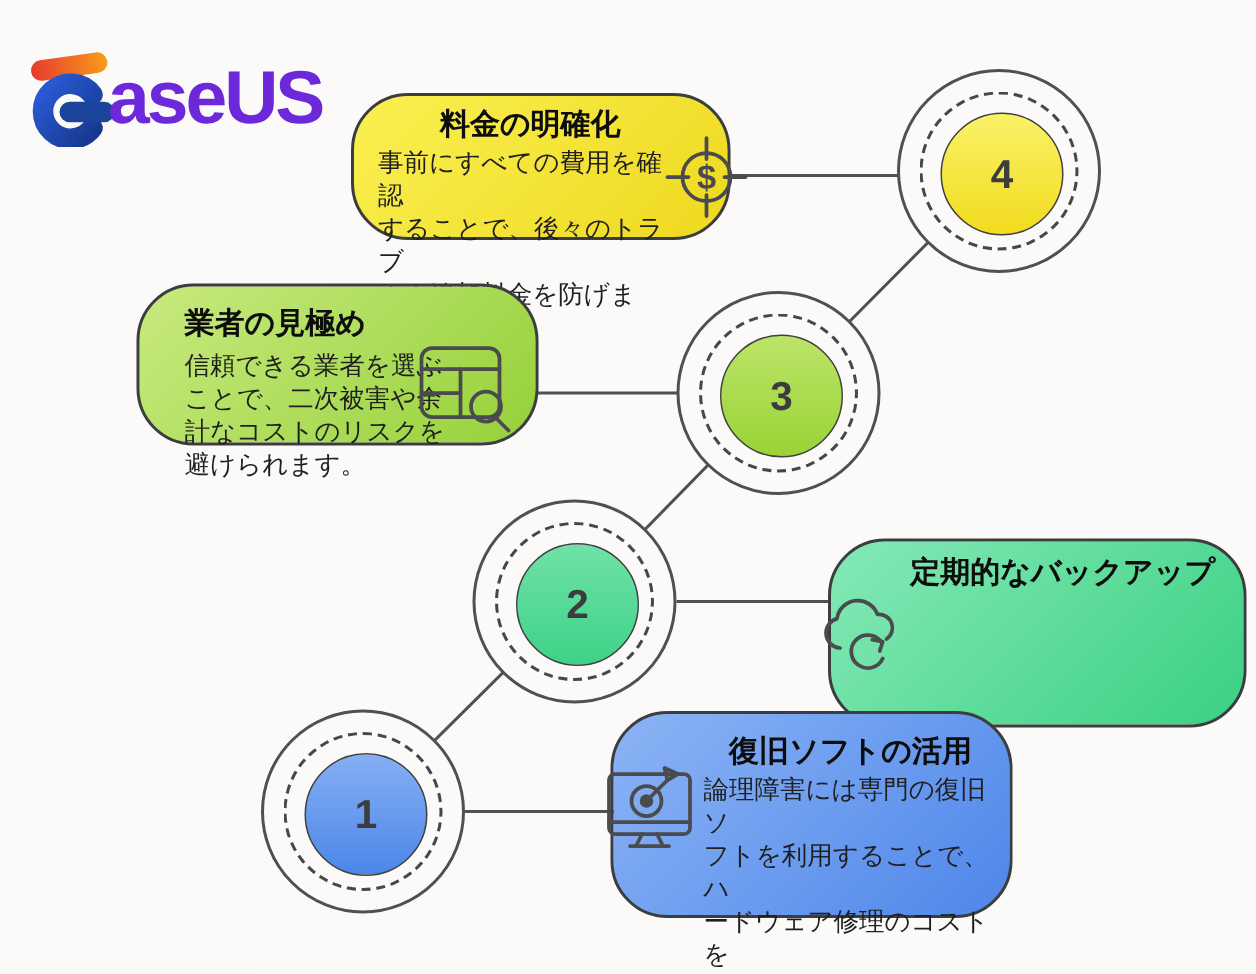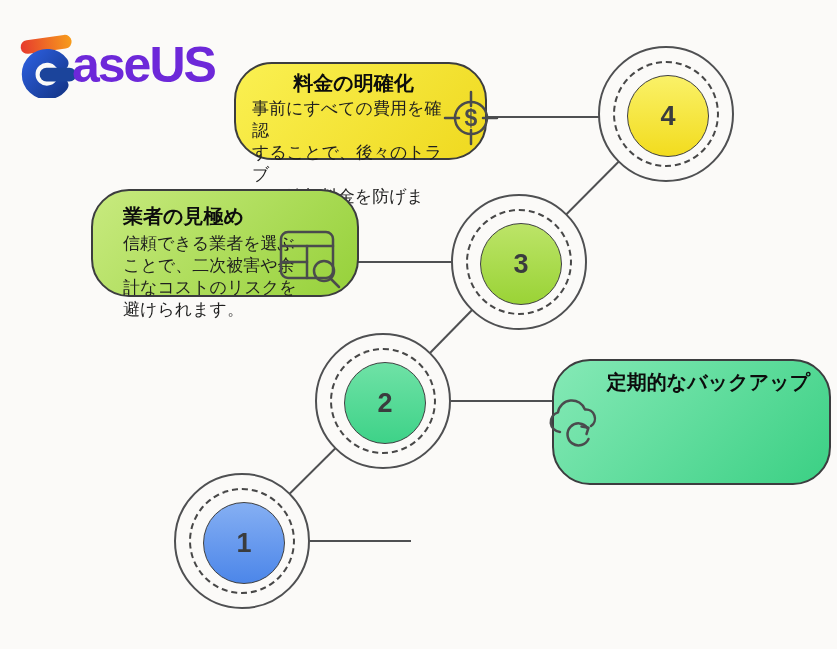--- a/index.html
+++ b/index.html
@@ -164,14 +164,32 @@
     <div class="title">定期的なバックアップ</div>
     <svg class="icon icon-cloud" width="62" height="62" viewBox="0 0 62 62">
       <g stroke="#4A4B4D" stroke-width="2.5" fill="none" stroke-linecap="round" stroke-linejoin="round">
         <path d="M14 39 a10 10 0 0 1 -2-19.6 a14 14 0 0 1 27-2.8 a9 9 0 0 1 6 16.4"></path>
         <path d="M41.5 35 A11 11 0 1 0 42.5 46"></path>
         <path d="M35.5 33.5 L42.5 34.7 L40.5 41"></path>
       </g>
     </svg>
   </div>
 
+  <div class="callout c1">
+    <div class="title">復旧ソフトの活用</div>
+    <div class="body">論理障害には専門の復旧ソ
+フトを利用することで、ハ
+ードウェア修理のコストを
+回避できます。</div>
+    <svg class="icon icon-monitor" width="68" height="68" viewBox="0 0 68 68">
+      <g stroke="#4A4B4D" stroke-width="2.5" fill="none" stroke-linecap="round" stroke-linejoin="round">
+        <rect x="6" y="10" width="54" height="40" rx="4"></rect>
+        <line x1="6" y1="42" x2="60" y2="42"></line>
+        <path d="M28 50 L24 58 M38 50 L42 58 M20 58 L46 58"></path>
+        <circle cx="31" cy="28" r="10"></circle>
+        <line x1="34" y1="25" x2="45" y2="14"></line>
+        <path d="M45 14 L43 6 L52 10 Z"></path>
+      </g>
+      <circle cx="31" cy="28" r="4.5" fill="#4A4B4D"></circle>
+    </svg>
+  </div>
 
 </div>
 
 </body></html>

